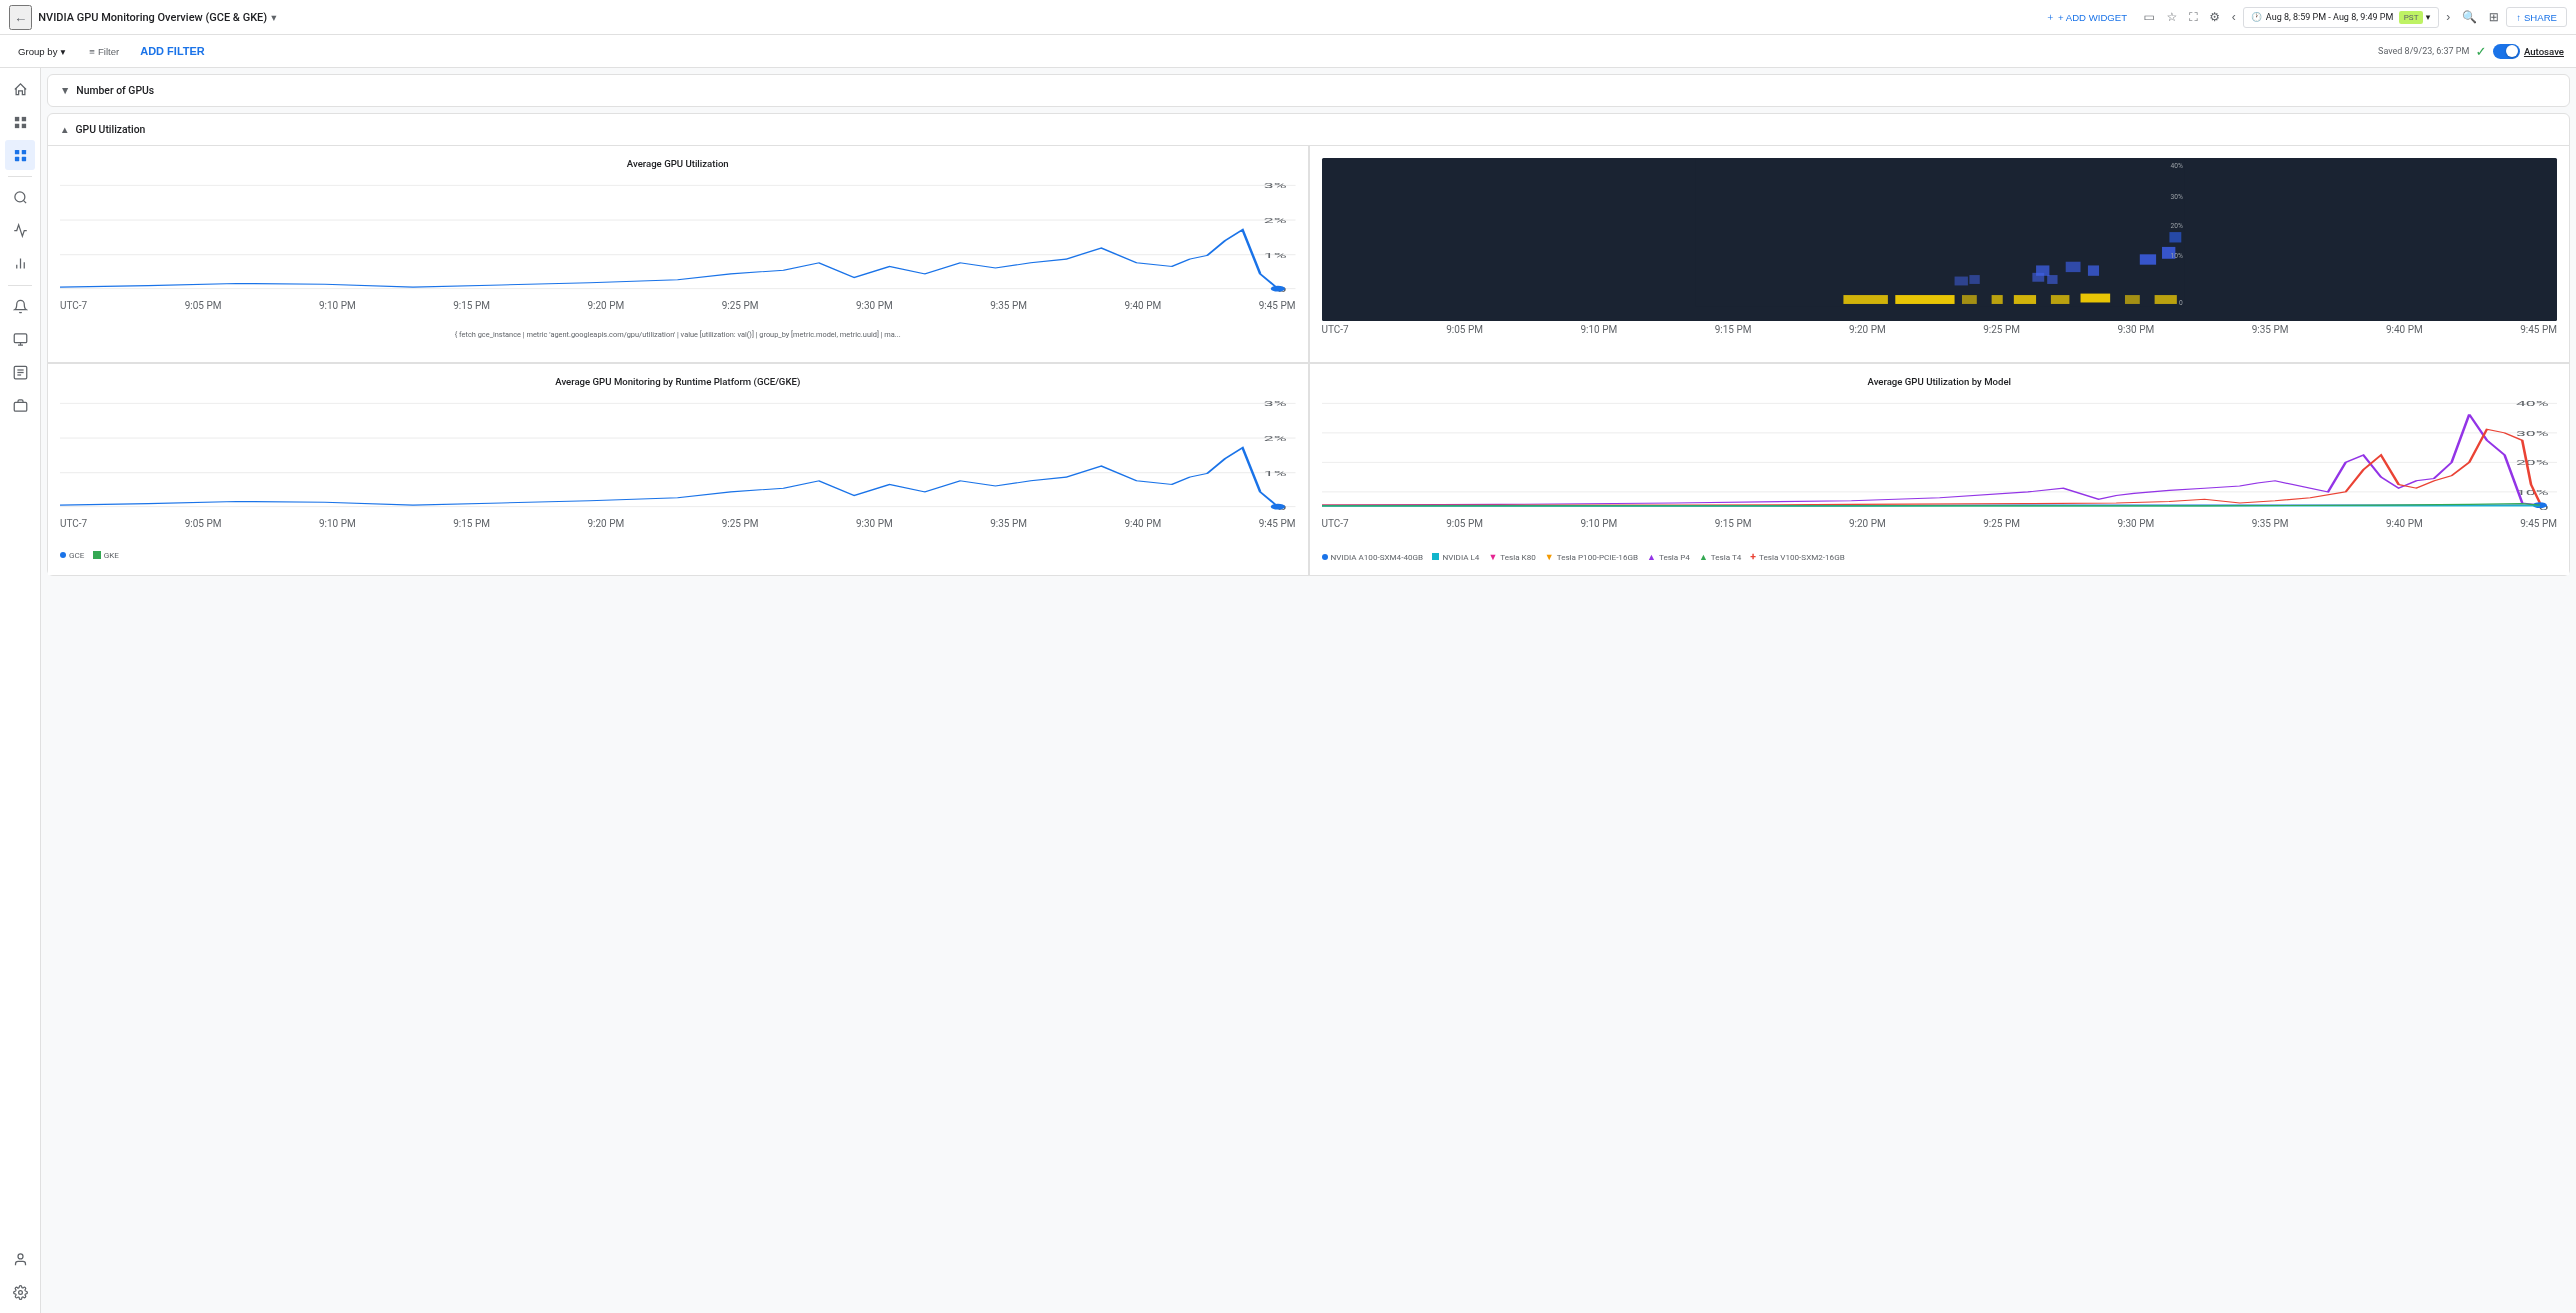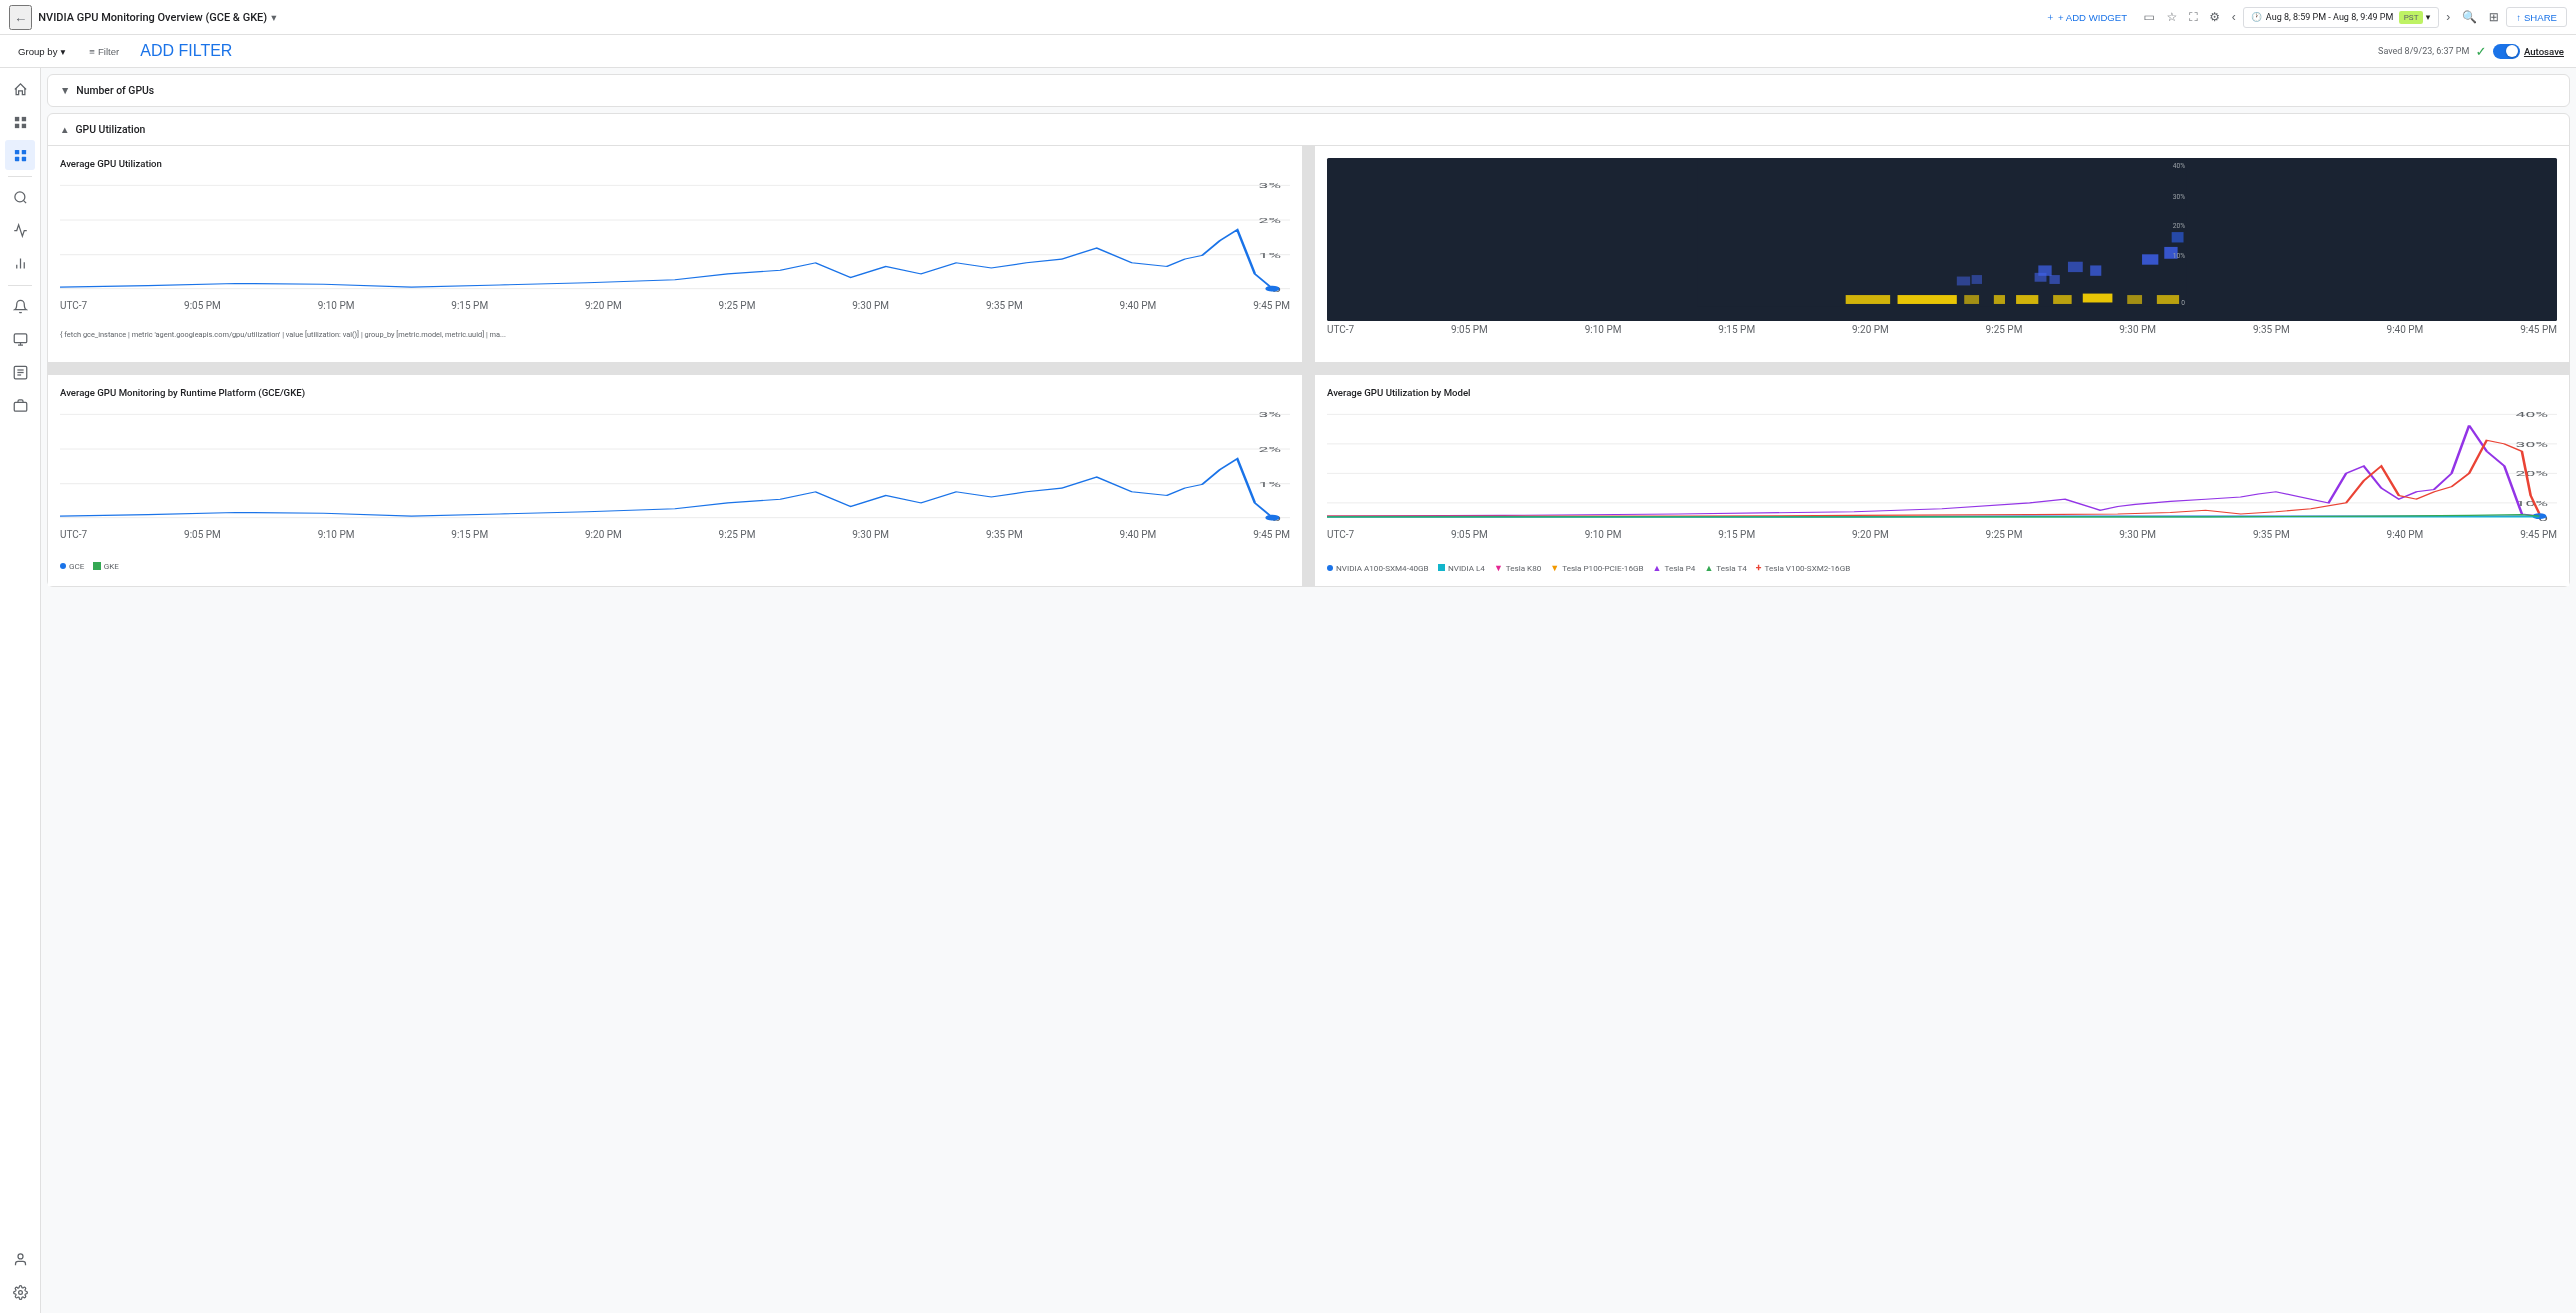--- a/index.html
+++ b/index.html
@@ -40,21 +40,21 @@
     }
     .group-by-btn {
       display: flex; align-items: center; gap: 3px;
       background: none; border: none; cursor: pointer; color: #202124;
       font-size: 9.6px; padding: 3px 6px;
     }
     .filter-btn {
       display: flex; align-items: center; gap: 3px;
       background: none; border: none; cursor: pointer; color: #5f6368; font-size: 9.6px; padding: 3px 6px;
     }
-    .add-filter-btn { background: none; border: none; cursor: pointer; color: #1a73e8; font-size: 16px; font-weight: 400; padding: 3px; }
+    .add-filter-btn { background: none; border: none; cursor: pointer; color: #1a73e8; font-size: 11px; font-weight: 700; padding: 3px; }
     .saved-info { margin-left: auto; color: #5f6368; font-size: 9px; display: flex; align-items: center; gap: 6px; }
     .check-icon { color: #34a853; font-size: 13.3px; }
     .autosave-toggle { display: flex; align-items: center; gap: 4.4px; }
     .toggle-switch {
       width: 27px; height: 15px; background: #1a73e8; border-radius: 7.4px;
       position: relative; cursor: pointer;
     }
     .toggle-switch::after {
       content: ''; position: absolute; width: 12px; height: 12px;
       background: #fff; border-radius: 50%; top: 1.5px; right: 1.5px;
@@ -81,21 +81,21 @@
 
     
     .section { background: #fff; margin: 6px; border-radius: 6px; border: 0.7px solid #e0e0e0; }
     .section-header {
       display: flex; align-items: center; gap: 6px;
       padding: 9px 12px; border-bottom: 0.7px solid #e0e0e0; cursor: pointer;
     }
     .section-title { font-size: 10.4px; font-weight: 500; color: #202124; }
 
     
-    .charts-grid { display: grid; grid-template-columns: 1fr 1fr; gap: 13px; background: #e0e0e0; }
+    .charts-grid { display: grid; grid-template-columns: 1fr 1fr; gap: 2px; background: #e0e0e0; text-align: center; }
     .chart-card { background: #fff; padding: 12px; }
     .chart-title { font-size: 9.6px; font-weight: 500; color: #202124; margin-bottom: 9px; }
 
     
     .chart-area { position: relative; height: 148px; }
     .chart-svg { width: 100%; height: 118px; }
     .chart-axis-labels {
       display: flex; justify-content: space-between;
       font-size: 10px; color: #5f6368; margin-top: 1.5px;
     }

